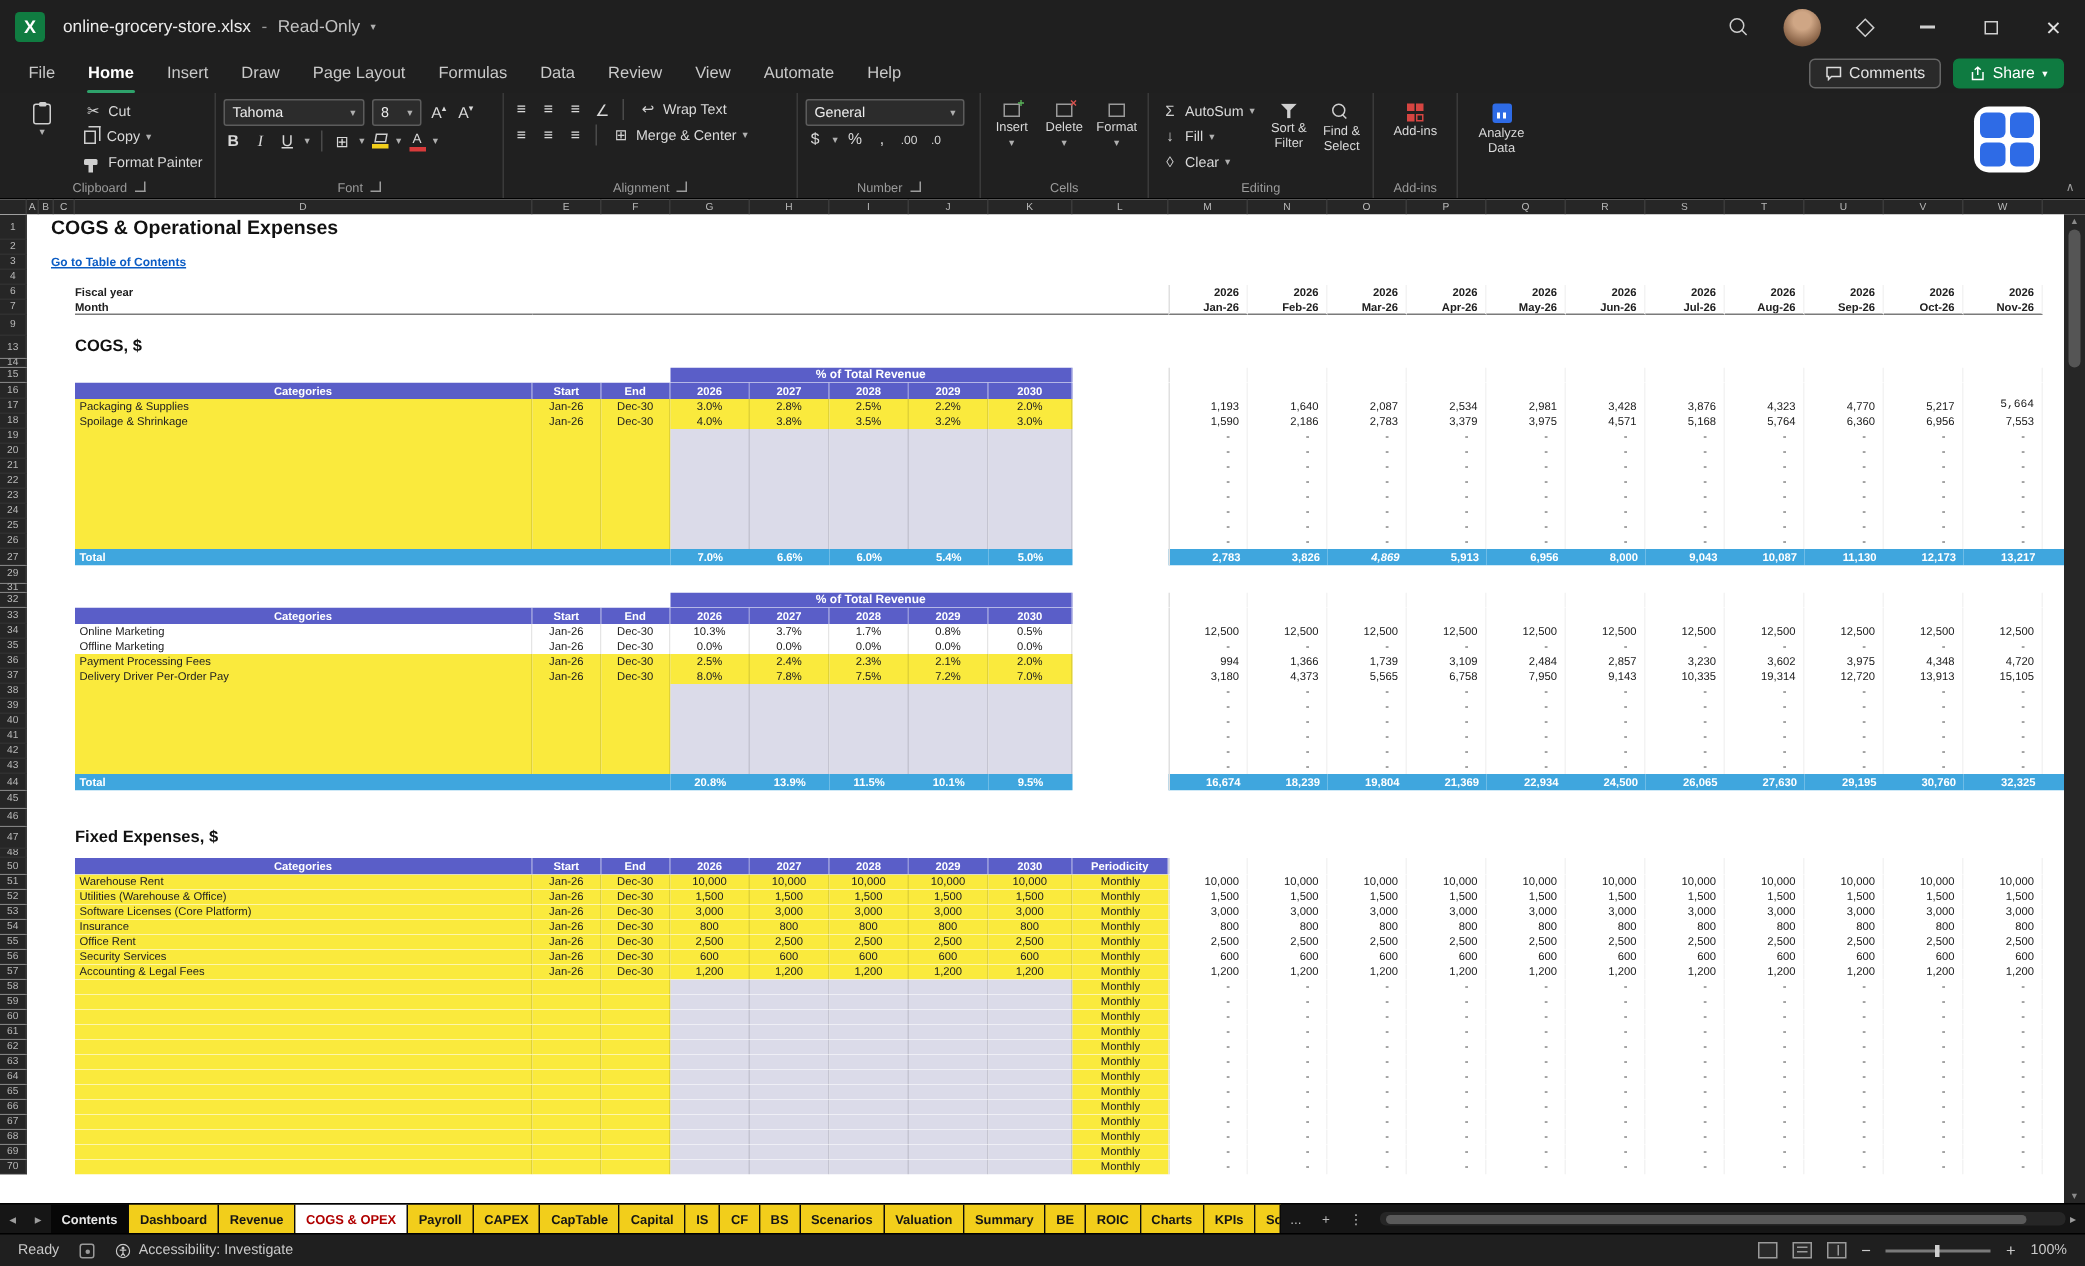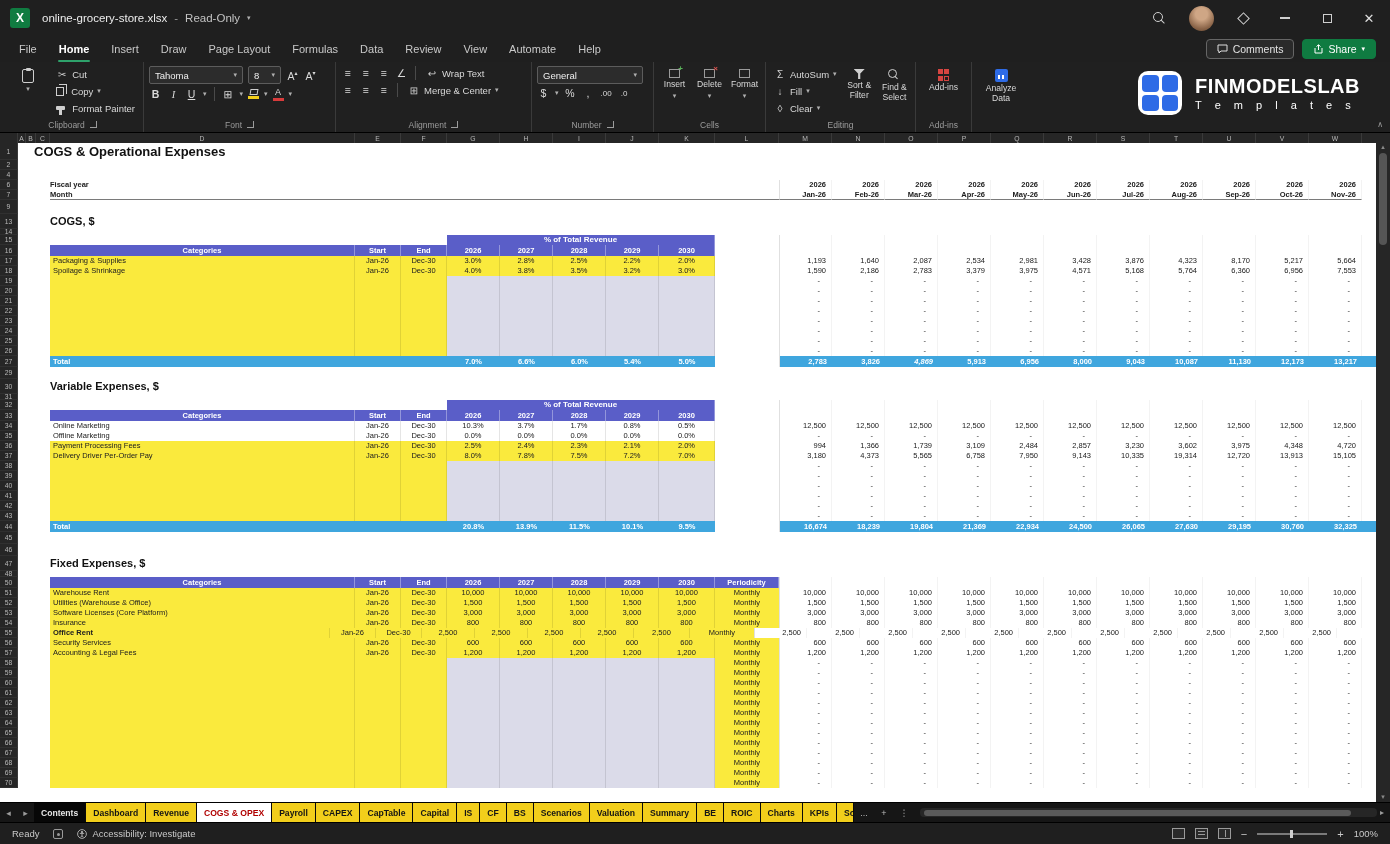--- a/index.html
+++ b/index.html
@@ -415,24 +415,20 @@
       <div class="glabel"></div>
     </div>
 
     <div class="logo">
       <div class="logo-ic">
           <span></span>
           <span></span>
           <span></span>
           <span></span>
         </div>
-      <div class="logo-tx">
-        <div class="l1">FINMODELSLAB</div>
-        <div class="l2">T e m p l a t e s</div>
-      </div>
     </div>
 
     <span class="collapse">∧</span>
   </div>
 
   <div class="sheet">
     <div class="chead" id="chead">
         <div class="cc" style="width: 18px;"></div>
         <div class="cc" style="width: 8px;">A</div>
         <div class="cc" style="width: 10px;">B</div>
@@ -463,20 +459,25 @@
         <div class="grow" style="height: 17px;">
           <div class="rnum">1</div>
           <div class="cell " style="width: 16px;"></div>
           <div class="cell sheet-title" style="width: 700px;">COGS &amp; Operational Expenses</div>
         </div>
         <div class="grow" style="height: 10px;">
           <div class="rnum">2</div>
           <div class="cell " style="width: 16px;"></div>
         </div>
         <div class="grow" style="height: 10px;">
+          <div class="rnum">3</div>
+          <div class="cell " style="width: 16px;"></div>
+          <div class="cell toc" style="width: 700px;">Go to Table of Contents</div>
+        </div>
+        <div class="grow" style="height: 10px;">
           <div class="rnum">4</div>
         </div>
         <div class="grow" style="height: 10px;">
           <div class="rnum">6</div>
           <div class="cell " style="width: 32px;"></div>
           <div class="cell b" style="width: 305px;">Fiscal year</div>
           <div class="cell " style="width: 424px;"></div>
           <div class="cell rt b mgl" style="width: 53px; border-left: 1px solid rgb(224, 224, 224);">2026</div>
           <div class="cell rt b mgl" style="width: 53px;">2026</div>
           <div class="cell rt b mgl" style="width: 53px;">2026</div>
@@ -576,23 +577,23 @@
           <div class="cell y ctr gl" style="width: 56px;">2.0%</div>
           <div class="cell " style="width: 64px;"></div>
           <div class="cell rt  mgl" style="width: 53px; border-left: 1px solid rgb(224, 224, 224);">1,193</div>
           <div class="cell rt  mgl" style="width: 53px;">1,640</div>
           <div class="cell rt  mgl" style="width: 53px;">2,087</div>
           <div class="cell rt  mgl" style="width: 53px;">2,534</div>
           <div class="cell rt  mgl" style="width: 53px;">2,981</div>
           <div class="cell rt  mgl" style="width: 53px;">3,428</div>
           <div class="cell rt  mgl" style="width: 53px;">3,876</div>
           <div class="cell rt  mgl" style="width: 53px;">4,323</div>
-          <div class="cell rt  mgl" style="width: 53px;">8,170</div>
+          <div class="cell rt  mgl" style="width: 53px;">4,770</div>
           <div class="cell rt  mgl" style="width: 53px;">5,217</div>
-          <div class="cell rt  mgl" style="width: 53px;">5,664</div>
+          <div class="cell rt  mgl" style="width: 53px; font-family: Liberation Mono, monospace;">5,664</div>
           <div class="cell " style="width: 14px;"></div>
         </div>
         <div class="grow" style="height: 10px;">
           <div class="rnum">18</div>
           <div class="cell " style="width: 32px;"></div>
           <div class="cell y dl gl" style="width: 305px;">Spoilage &amp; Shrinkage</div>
           <div class="cell y ctr gl" style="width: 46px;">Jan-26</div>
           <div class="cell y ctr gl" style="width: 46px;">Dec-30</div>
           <div class="cell y ctr gl" style="width: 53px;">4.0%</div>
           <div class="cell y ctr gl" style="width: 53px;">3.8%</div>
@@ -832,25 +833,20 @@
           <div class="cell rt tt" style="width: 53px;">9,043</div>
           <div class="cell rt tt" style="width: 53px;">10,087</div>
           <div class="cell rt tt" style="width: 53px;">11,130</div>
           <div class="cell rt tt" style="width: 53px;">12,173</div>
           <div class="cell rt tt" style="width: 53px;">13,217</div>
           <div class="cell tt" style="width: 14px;"></div>
         </div>
         <div class="grow" style="height: 12px;">
           <div class="rnum">29</div>
         </div>
-        <div class="grow" style="height: 15px;">
-          <div class="rnum">30</div>
-          <div class="cell " style="width: 32px;"></div>
-          <div class="cell sec-title" style="width: 700px;">Variable Expenses, $</div>
-        </div>
         <div class="grow" style="height: 6px;">
           <div class="rnum">31</div>
         </div>
         <div class="grow" style="height: 10px;">
           <div class="rnum">32</div>
           <div class="cell " style="width: 32px;"></div>
           <div class="cell " style="width: 397px;"></div>
           <div class="cell pp band" style="width: 268px;">% of Total Revenue</div>
           <div class="cell " style="width: 64px;"></div>
           <div class="cell rt  mgl" style="width: 53px; border-left: 1px solid rgb(224, 224, 224);"></div>
@@ -1299,21 +1295,21 @@
           <div class="cell rt  mgl" style="width: 53px;">800</div>
           <div class="cell rt  mgl" style="width: 53px;">800</div>
           <div class="cell rt  mgl" style="width: 53px;">800</div>
           <div class="cell rt  mgl" style="width: 53px;">800</div>
           <div class="cell rt  mgl" style="width: 53px;">800</div>
           <div class="cell " style="width: 14px;"></div>
         </div>
         <div class="grow" style="height: 10px;">
           <div class="rnum">55</div>
           <div class="cell " style="width: 32px;"></div>
-          <div class="cell y dl gl" style="width: 280px; font-weight: bold;">Office Rent</div>
+          <div class="cell y dl gl" style="width: 305px;">Office Rent</div>
           <div class="cell y ctr gl" style="width: 46px;">Jan-26</div>
           <div class="cell y ctr gl" style="width: 46px;">Dec-30</div>
           <div class="cell y ctr gl" style="width: 53px;">2,500</div>
           <div class="cell y ctr gl" style="width: 53px;">2,500</div>
           <div class="cell y ctr gl" style="width: 53px;">2,500</div>
           <div class="cell y ctr gl" style="width: 53px;">2,500</div>
           <div class="cell y ctr gl" style="width: 56px;">2,500</div>
           <div class="cell y ctr" style="width: 64px;">Monthly</div>
           <div class="cell rt  mgl" style="width: 53px; border-left: 1px solid rgb(224, 224, 224);">2,500</div>
           <div class="cell rt  mgl" style="width: 53px;">2,500</div>

